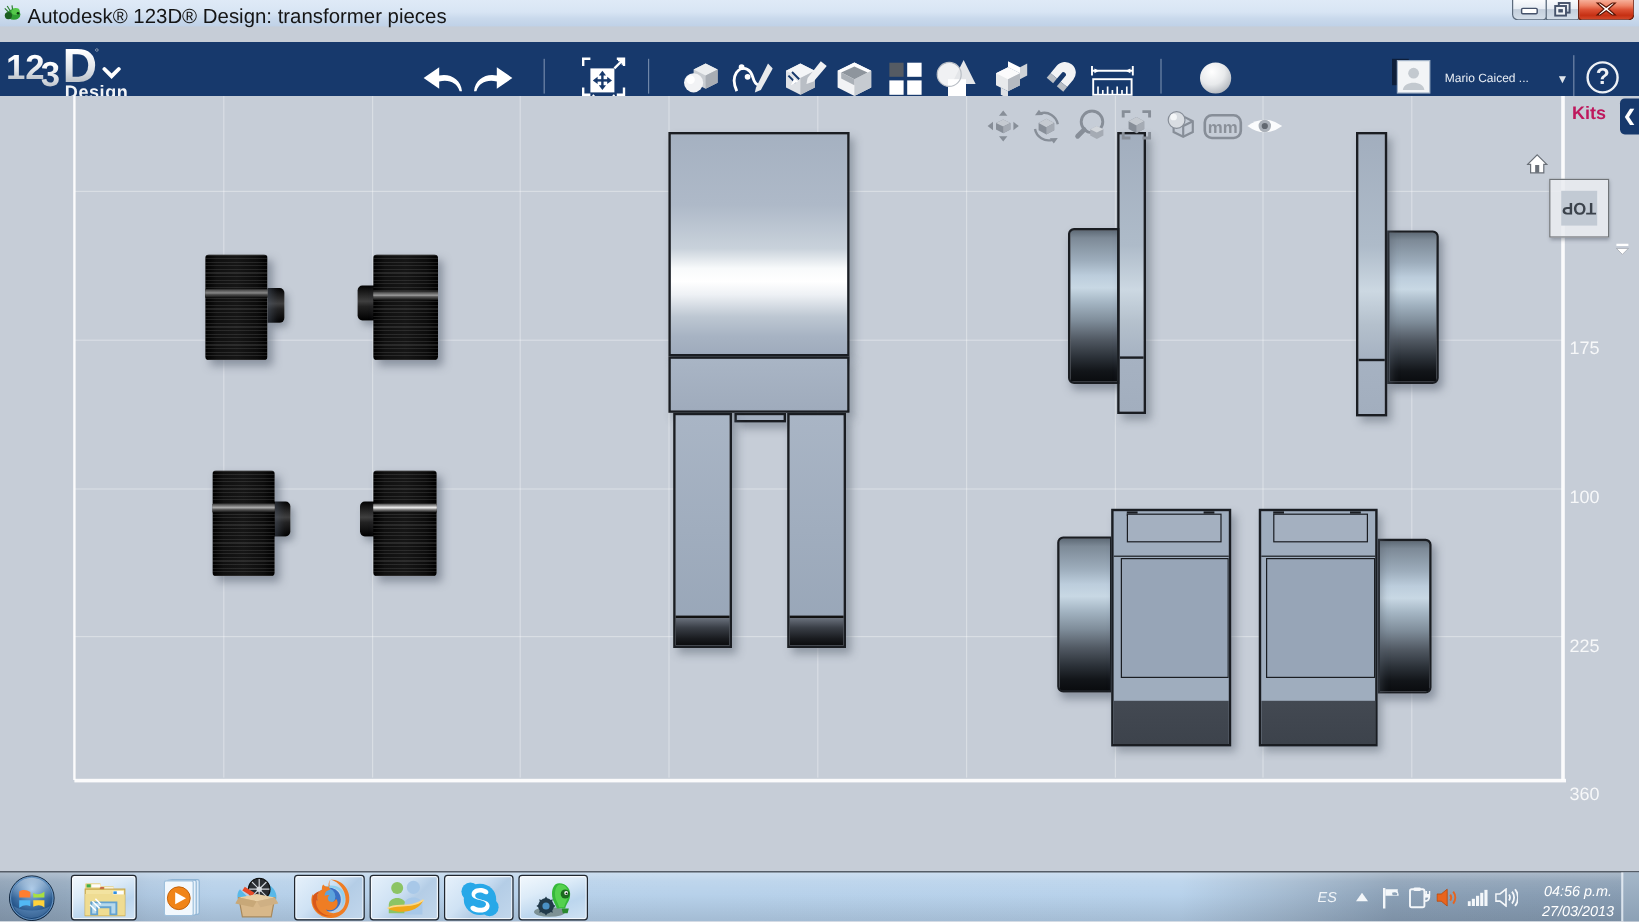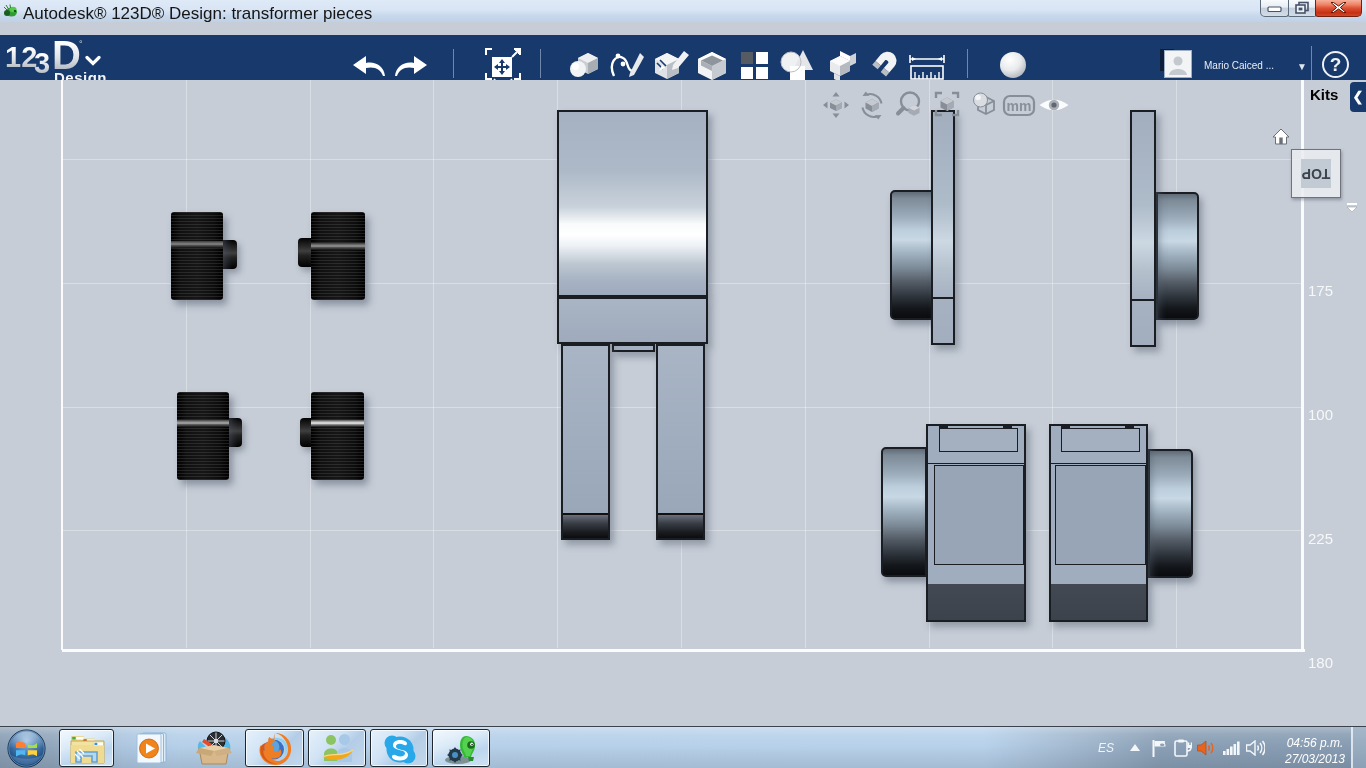--- a/index.html
+++ b/index.html
@@ -247,21 +247,21 @@
     <div class="abs ghline" style="top:450px"></div>
 
     <div class="abs gvline gbound" style="left:61px;width:2px;height:570px"></div>
     <div class="abs gvline gbound" style="left:1301px;width:2.5px;height:570px"></div>
     <div class="abs ghline gbound" style="top:569px;height:2.5px;width:1243px"></div>
 
     <div class="abs glabel" style="left:1308px;top:78px;opacity:.35">150</div>
     <div class="abs glabel" style="left:1308px;top:202px">175</div>
     <div class="abs glabel" style="left:1308px;top:326px">100</div>
     <div class="abs glabel" style="left:1308px;top:450px">225</div>
-    <div class="abs glabel" style="left:1308px;top:574px">180</div>
+    <div class="abs glabel" style="left:1308px;top:574px">360</div>
 
     <div class="abs gearhub" style="left:223px;top:160px;border-radius:0 4px 4px 0"></div>
     <div class="abs gearbody" style="left:171px;top:132px">
       <div class="abs gearband" style="top:29px;background:linear-gradient(180deg,#3a3a3a,#888 45%,#555 60%,#111)"></div>
     </div>
     <div class="abs gearhub" style="left:298px;top:158px;border-radius:4px 0 0 4px"></div>
     <div class="abs gearbody" style="left:311px;top:132px;width:54px">
       <div class="abs gearband" style="top:31px;background:linear-gradient(180deg,#3a3a3a,#999 45%,#5a5a5a 60%,#111)"></div>
     </div>
     <div class="abs gearhub" style="left:228px;top:338px;border-radius:0 4px 4px 0"></div>
@@ -370,21 +370,21 @@
         </g>
 
         <g transform="translate(234,14)">
           <path d="M-14.5 0 Q0 -10.5 14.5 0 Q0 10.5 -14.5 0 Z" fill="#fbfcfd" stroke="none"></path>
           <circle cx="0" cy="0" r="5.2" fill="#aab0b8" stroke="none"></circle>
           <circle cx="0" cy="0" r="2.6" fill="#626870" stroke="none"></circle>
         </g>
       </g>
     </svg>
 
-    <div class="abs" id="kits" style="left:1310px;top:6px;font-size:15px;font-weight:bold;color:#000000;">Kits</div>
+    <div class="abs" id="kits" style="left:1310px;top:6px;font-size:15px;font-weight:bold;color:#be185d;">Kits</div>
     <div class="abs" id="kitstab" style="left:1350px;top:2px;width:16px;height:30px;background:#17396c;border-radius:4px 0 0 4px;color:#fff;font-size:13px;font-weight:bold;text-align:center;line-height:30px;">❮</div>
 
     <svg class="abs" style="left:1272px;top:48px" width="18" height="17" viewBox="0 0 18 17">
       <path d="M9 1 L17 9 L14.5 9 L14.5 16 L3.5 16 L3.5 9 L1 9 Z" fill="#fff" stroke="#6a7078" stroke-width="1"></path>
       <rect x="7.3" y="9.5" width="3.4" height="6.5" fill="#6a7078"></rect>
     </svg>
 
     <div class="abs" id="viewcube" style="left:1291px;top:69px;width:50px;height:49px;
       background:rgba(233,236,240,0.88);border:1px solid #707478;box-sizing:border-box;
       box-shadow:1px 2px 3px rgba(60,70,85,0.4);">

